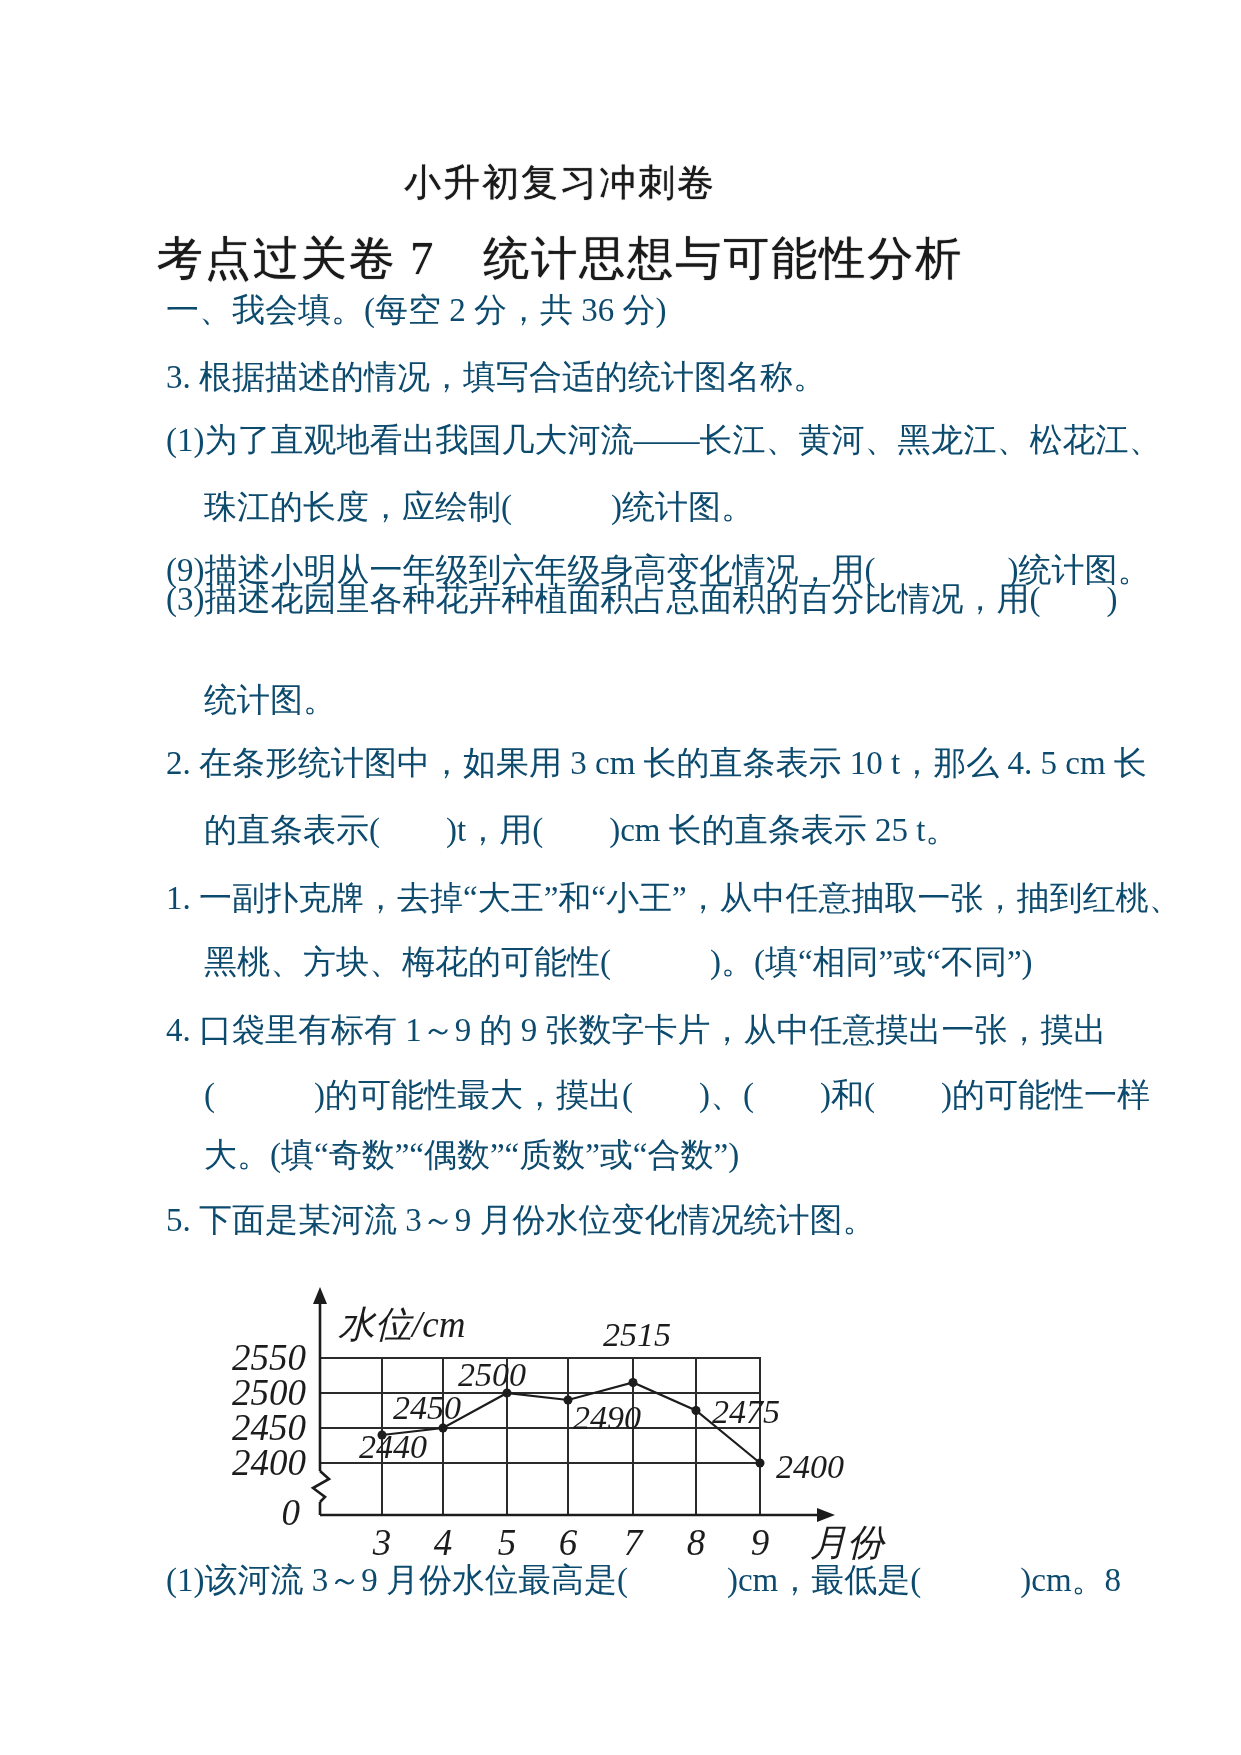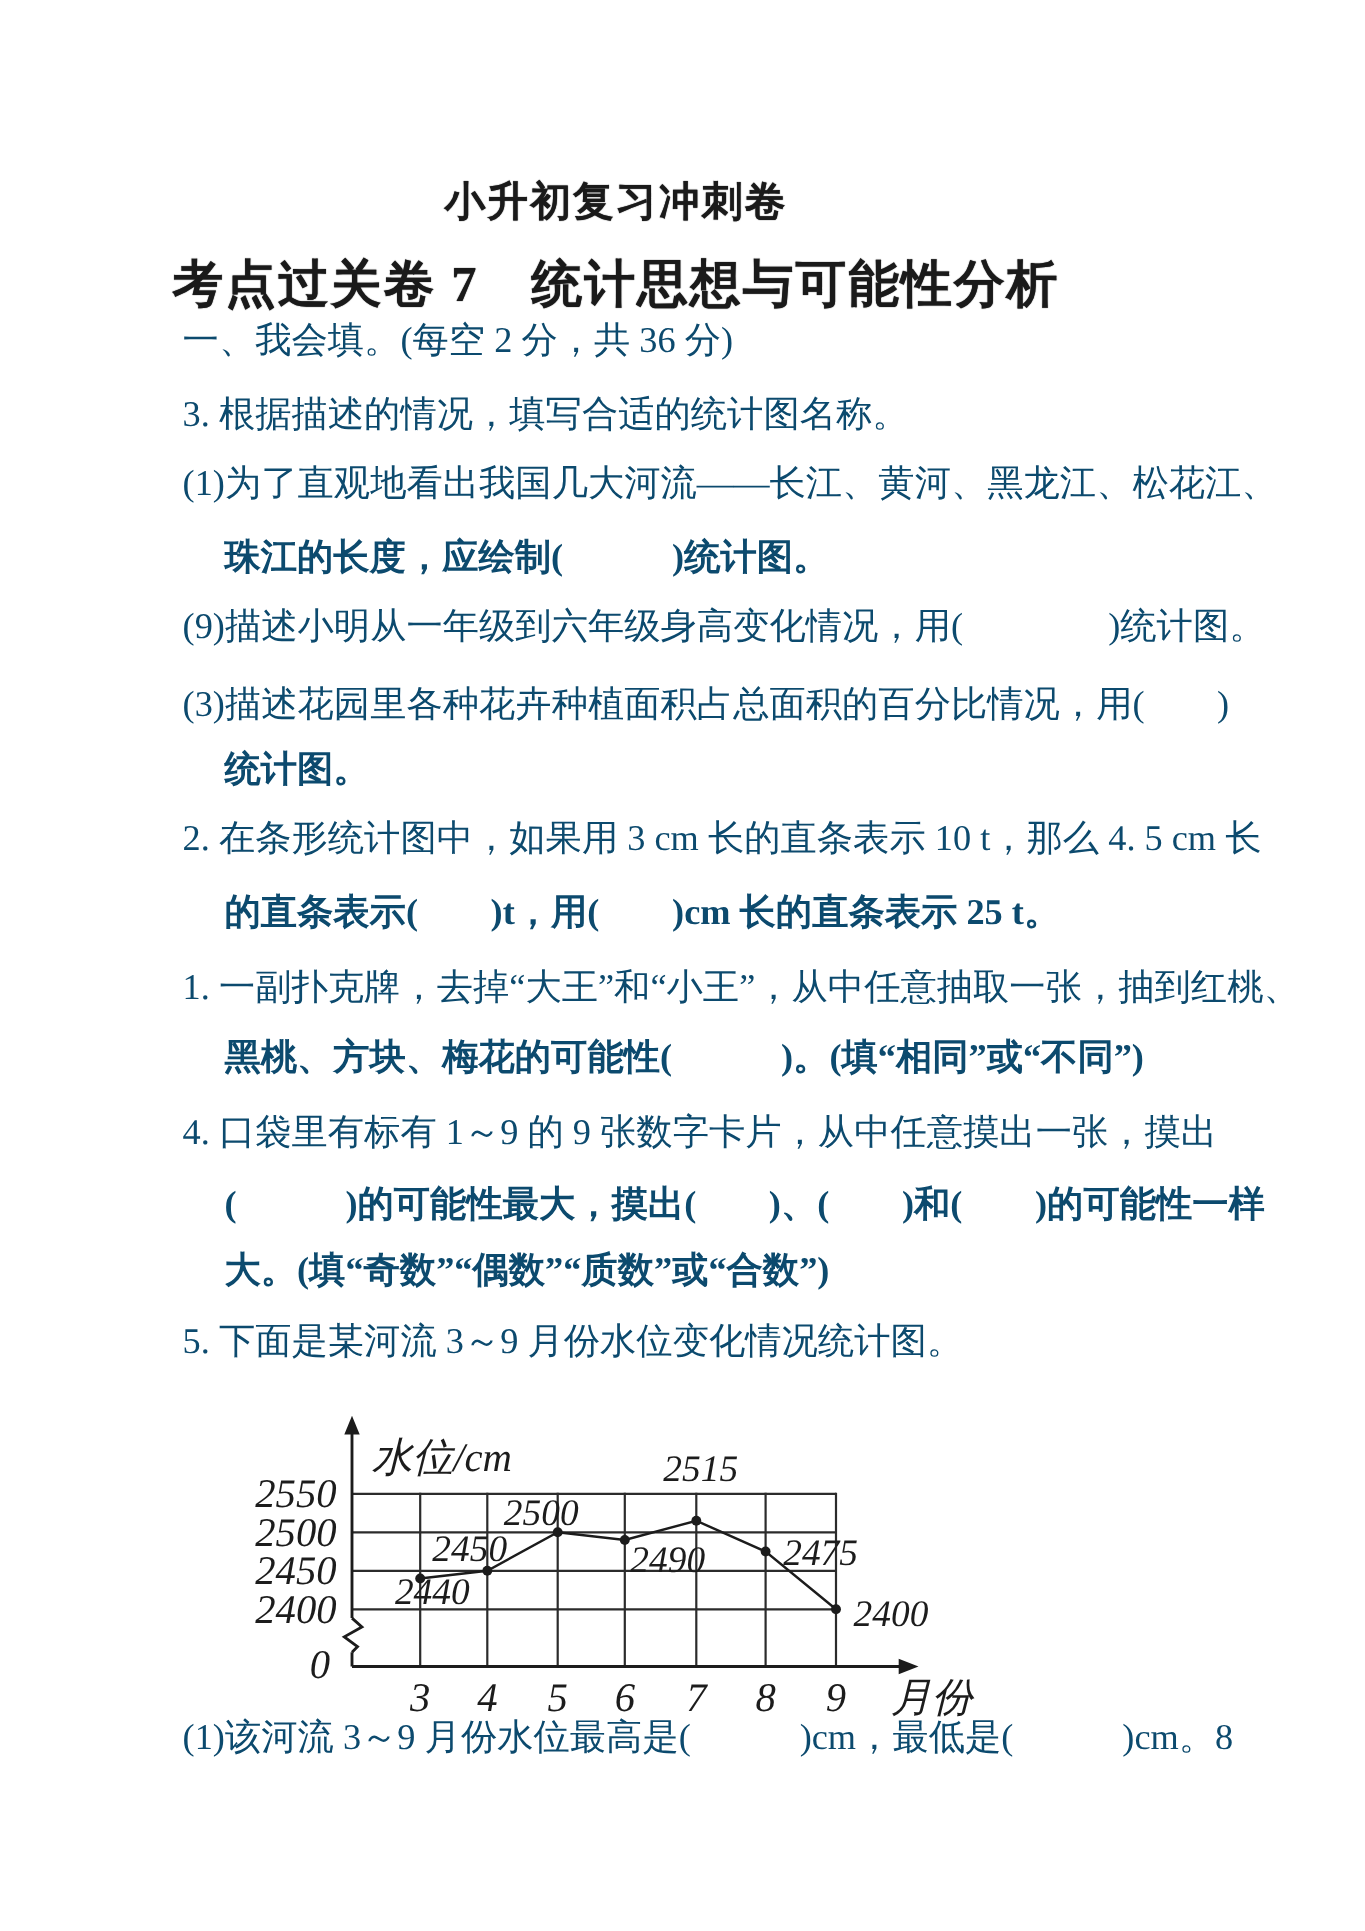--- a/index.html
+++ b/index.html
@@ -8,33 +8,33 @@
     width:1241px;height:1755px;
     margin:0 auto;
     background:#ffffff;
     color:#222;
     font-family:"Liberation Serif","DejaVu Serif",serif;
     overflow:hidden;
   }
   .title{
     position:absolute;left:0;width:1120px;
     text-align:center;margin:0;
-    font-weight:700;color:#1a1a1a;
+    font-weight:400;color:#1a1a1a;
     text-shadow:0 0 1px #1a1a1a;
     letter-spacing:2px;
   }
   .title1{top:158px;font-size:37px;}
   .title2{top:228px;font-size:46px;}
   .ln{
     position:absolute;margin:0;
     font-size:33px;line-height:42px;
     white-space:nowrap;color:#0c4a6e;
   }
   .main{left:166px;}
-  .cont{left:204px;font-weight:bold;}
+  .cont{left:204px;}
   .chart{
     position:absolute;left:170px;top:1282px;
     width:720px;height:300px;font-style:italic;
   }
   .chart svg{display:block;width:720px;height:300px;}
   .chart text{fill:#1c1c1c;font-family:"Liberation Serif","DejaVu Serif",serif;}
   .gl{stroke:#2b2b2b;stroke-width:2;}
   .axis{stroke:#1c1c1c;stroke-width:2.6;fill:none;}
   .ah{fill:#1c1c1c;stroke:none;}
   .series{fill:none;stroke:#1c1c1c;stroke-width:2.2;}
@@ -47,21 +47,21 @@
 <div class="page">
 
   <h1 class="title title1">小升初复习冲刺卷</h1>
   <h2 class="title title2">考点过关卷 7　统计思想与可能性分析</h2>
 
   <p class="ln main" style="top:289px">一、我会填。(每空 2 分，共 36 分)</p>
   <p class="ln main" style="top:356px">3. 根据描述的情况，填写合适的统计图名称。</p>
   <p class="ln main" style="top:419px">(1)为了直观地看出我国几大河流——长江、黄河、黑龙江、松花江、</p>
   <p class="ln cont" style="top:486px">珠江的长度，应绘制(　　　)统计图。</p>
   <p class="ln main" style="top:549px">(9)描述小明从一年级到六年级身高变化情况，用(　　　　)统计图。</p>
-  <p class="ln main" style="top:620px">(3)描述花园里各种花卉种植面积占总面积的百分比情况，用(　　)</p>
+  <p class="ln main" style="top:578px">(3)描述花园里各种花卉种植面积占总面积的百分比情况，用(　　)</p>
   <p class="ln cont" style="top:679px">统计图。</p>
   <p class="ln main" style="top:742px">2. 在条形统计图中，如果用 3 cm 长的直条表示 10 t，那么 4. 5 cm 长</p>
   <p class="ln cont" style="top:809px">的直条表示(　　)t，用(　　)cm 长的直条表示 25 t。</p>
   <p class="ln main" style="top:877px">1. 一副扑克牌，去掉“大王”和“小王”，从中任意抽取一张，抽到红桃、</p>
   <p class="ln cont" style="top:941px">黑桃、方块、梅花的可能性(　　　)。(填“相同”或“不同”)</p>
   <p class="ln main" style="top:1009px">4. 口袋里有标有 1～9 的 9 张数字卡片，从中任意摸出一张，摸出</p>
   <p class="ln cont" style="top:1134px">大。(填“奇数”“偶数”“质数”或“合数”)</p>
   <p class="ln cont" style="top:1074px">(　　　)的可能性最大，摸出(　　)、(　　)和(　　)的可能性一样</p>
   <p class="ln main" style="top:1199px">5. 下面是某河流 3～9 月份水位变化情况统计图。</p>
 

